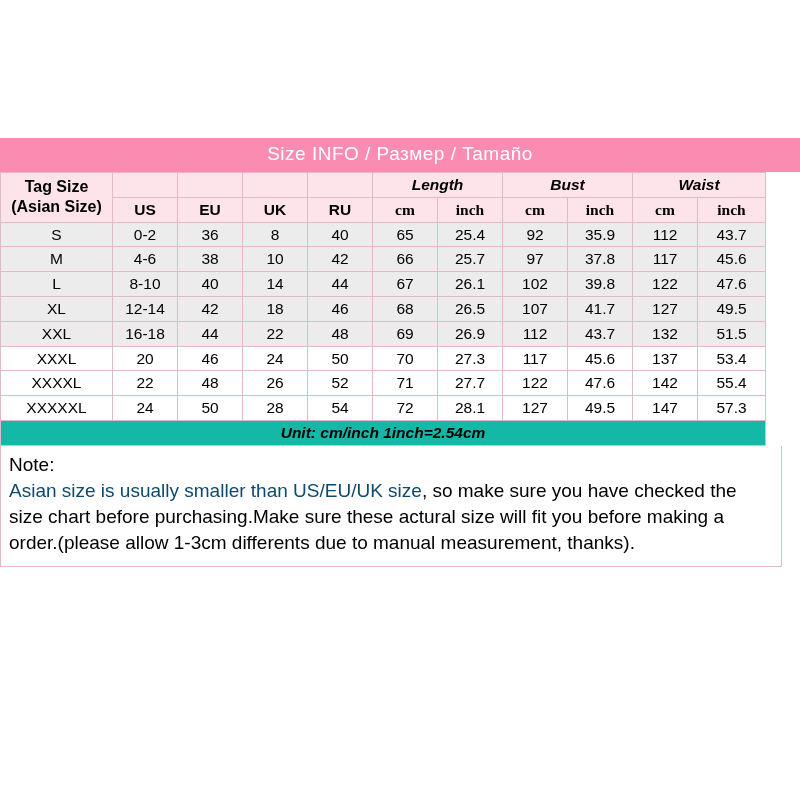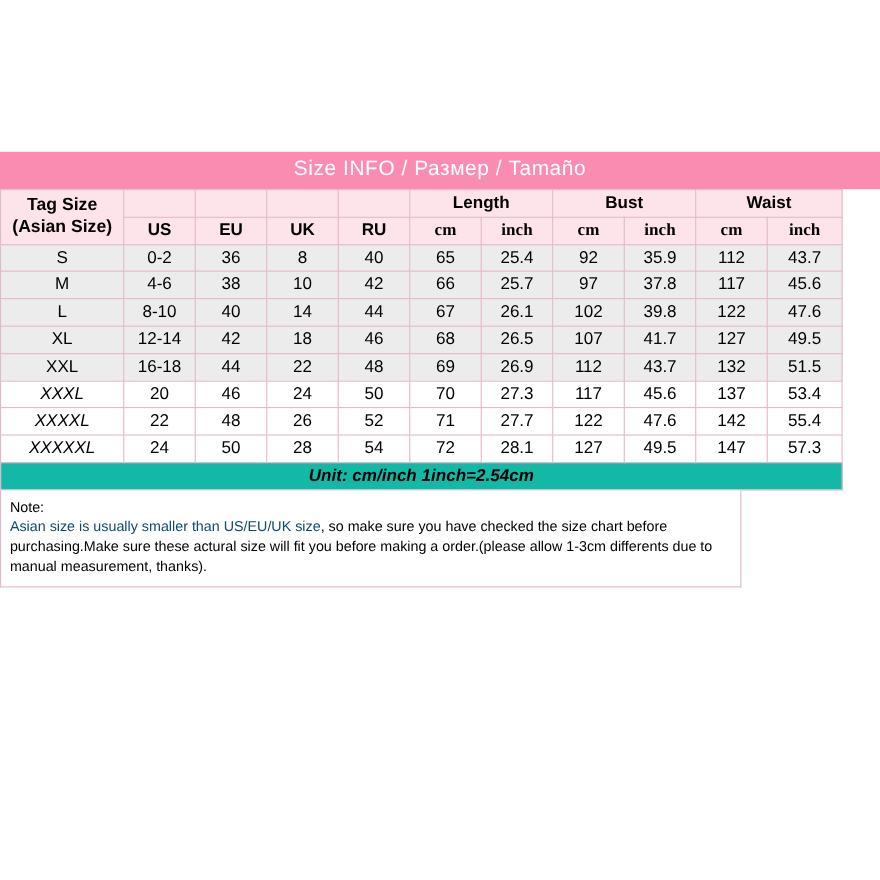--- a/index.html
+++ b/index.html
@@ -65,53 +65,54 @@
     font-size: 17px;
   }
   .hdr-pink.tag {
     font-size: 16px;
     line-height: 1.25;
   }
   .hdr-group {
     background: #fde3ea;
     font-weight: bold;
     font-size: 17px;
+    font-style: italic;
   }
   .hdr-sub {
     background: #fde3ea;
     font-weight: bold;
     font-size: 14.5px;
     font-family: Liberation Serif, serif;
   }
   .hdr-blank {
     background: #fde3ea;
   }
   tr.row-grey td { background: #ececec; }
   tr.row-white td { background: #ffffff; }
   td.tag-cell {
     background: #ececec;
     font-size: 16.5px;
   }
-  tr.row-white td.tag-cell { background: #ffffff; font-style: italic; }
+  tr.row-white td.tag-cell { background: #ffffff; }
 
   .unit-row td {
     background: #14b8a6;
     color: #ff0000;
     font-weight: bold;
     font-size: 16px;
     padding: 4px 0 5px 0;
     font-style: italic;
   }
   .note-box {
     border: 1px solid #e2b9c6;
     border-top: none;
-    width: 674px;
+    width: 782px;
     box-sizing: border-box;
     padding: 6px 24px 9px 8px;
-    font-size: 13px;
+    font-size: 19px;
     line-height: 1.38;
     color: #000000;
     background: #ffffff;
   }
   .note-red { color: #0c4a6e; }
 </style>
 </head>
 <body>
 
 <div id="page">

